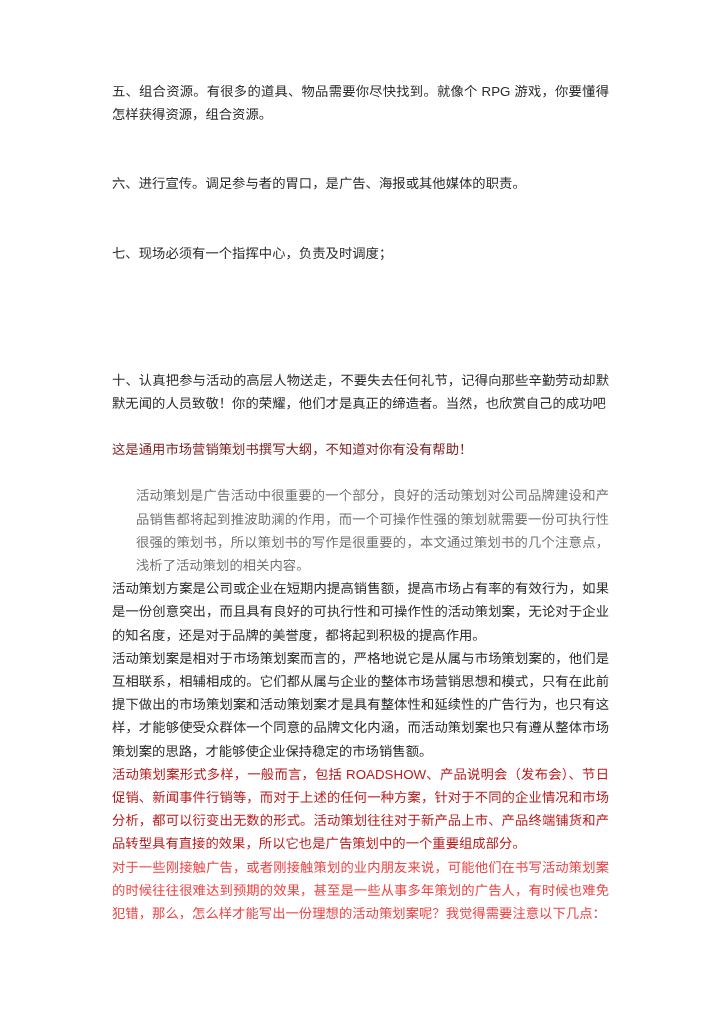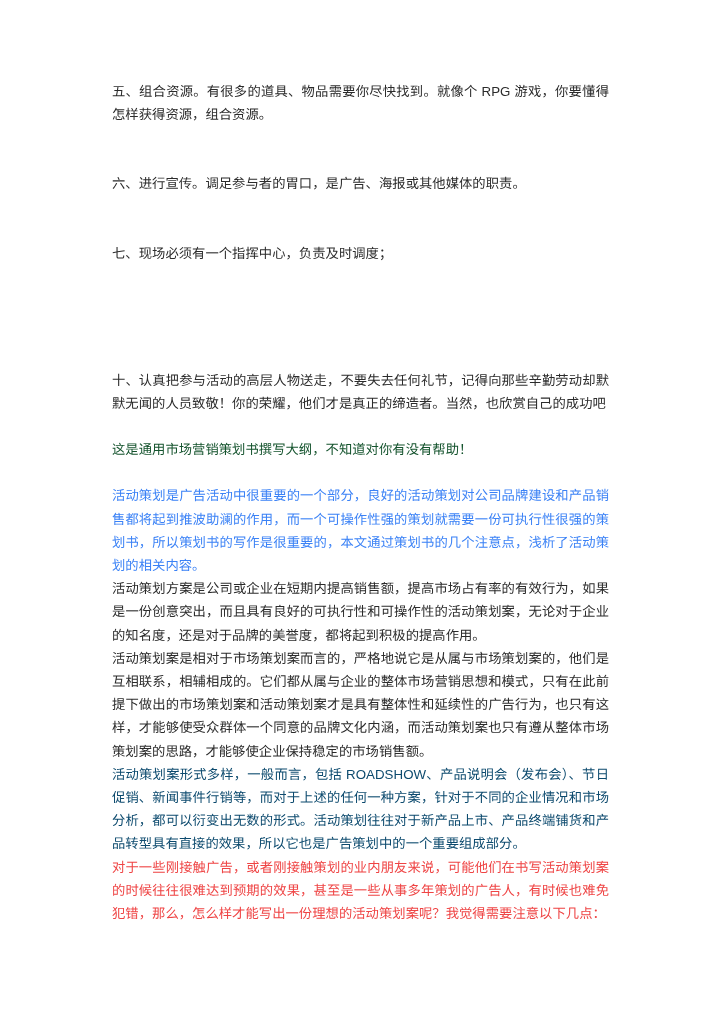--- a/index.html
+++ b/index.html
@@ -52,21 +52,21 @@
   <div class="text-column" id="text-column">
       <p class="para" style="color: rgb(43, 43, 43);">五、组合资源。有很多的道具、物品需要你尽快找到。就像个 RPG 游戏，你要懂得怎样获得资源，组合资源。</p>
       <div class="gap-double"></div>
       <p class="para" style="color: rgb(43, 43, 43);">六、进行宣传。调足参与者的胃口，是广告、海报或其他媒体的职责。</p>
       <div class="gap-double"></div>
       <p class="para" style="color: rgb(43, 43, 43);">七、现场必须有一个指挥中心，负责及时调度；</p>
       <div class="gap-double"></div>
       <div class="gap-triple"></div>
       <p class="para" style="color: rgb(43, 43, 43);">十、认真把参与活动的高层人物送走，不要失去任何礼节，记得向那些辛勤劳动却默默无闻的人员致敬！你的荣耀，他们才是真正的缔造者。当然，也欣赏自己的成功吧</p>
       <div class="gap-single"></div>
-      <p class="para" style="color: #14532d;">这是通用市场营销策划书撰写大纲，不知道对你有没有帮助！</p>
+      <p class="para" style="color: #7f1d1d;">这是通用市场营销策划书撰写大纲，不知道对你有没有帮助！</p>
       <div class="gap-single"></div>
-      <p class="para" style="color: #3b82f6;">活动策划是广告活动中很重要的一个部分，良好的活动策划对公司品牌建设和产品销售都将起到推波助澜的作用，而一个可操作性强的策划就需要一份可执行性很强的策划书，所以策划书的写作是很重要的，本文通过策划书的几个注意点，浅析了活动策划的相关内容。</p>
+      <p class="para" style="color: #737373; margin-left: 24px;">活动策划是广告活动中很重要的一个部分，良好的活动策划对公司品牌建设和产品销售都将起到推波助澜的作用，而一个可操作性强的策划就需要一份可执行性很强的策划书，所以策划书的写作是很重要的，本文通过策划书的几个注意点，浅析了活动策划的相关内容。</p>
       <p class="para" style="color: rgb(43, 43, 43);">活动策划方案是公司或企业在短期内提高销售额，提高市场占有率的有效行为，如果是一份创意突出，而且具有良好的可执行性和可操作性的活动策划案，无论对于企业的知名度，还是对于品牌的美誉度，都将起到积极的提高作用。</p>
       <p class="para" style="color: rgb(43, 43, 43);">活动策划案是相对于市场策划案而言的，严格地说它是从属与市场策划案的，他们是互相联系，相辅相成的。它们都从属与企业的整体市场营销思想和模式，只有在此前提下做出的市场策划案和活动策划案才是具有整体性和延续性的广告行为，也只有这样，才能够使受众群体一个同意的品牌文化内涵，而活动策划案也只有遵从整体市场策划案的思路，才能够使企业保持稳定的市场销售额。</p>
-      <p class="para" style="color: #0c4a6e;">活动策划案形式多样，一般而言，包括 ROADSHOW、产品说明会（发布会）、节日促销、新闻事件行销等，而对于上述的任何一种方案，针对于不同的企业情况和市场分析，都可以衍变出无数的形式。活动策划往往对于新产品上市、产品终端铺货和产品转型具有直接的效果，所以它也是广告策划中的一个重要组成部分。</p>
+      <p class="para" style="color: #b91c1c;">活动策划案形式多样，一般而言，包括 ROADSHOW、产品说明会（发布会）、节日促销、新闻事件行销等，而对于上述的任何一种方案，针对于不同的企业情况和市场分析，都可以衍变出无数的形式。活动策划往往对于新产品上市、产品终端铺货和产品转型具有直接的效果，所以它也是广告策划中的一个重要组成部分。</p>
       <p class="para" style="color: #ef4444;">对于一些刚接触广告，或者刚接触策划的业内朋友来说，可能他们在书写活动策划案的时候往往很难达到预期的效果，甚至是一些从事多年策划的广告人，有时候也难免犯错，那么，怎么样才能写出一份理想的活动策划案呢？我觉得需要注意以下几点：</p>
     </div>
 </div>
 
 </body></html>

